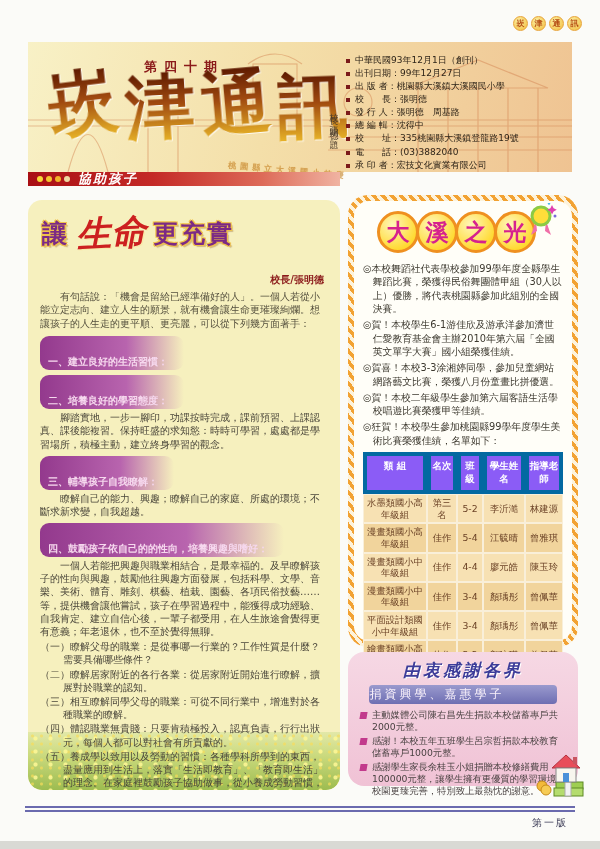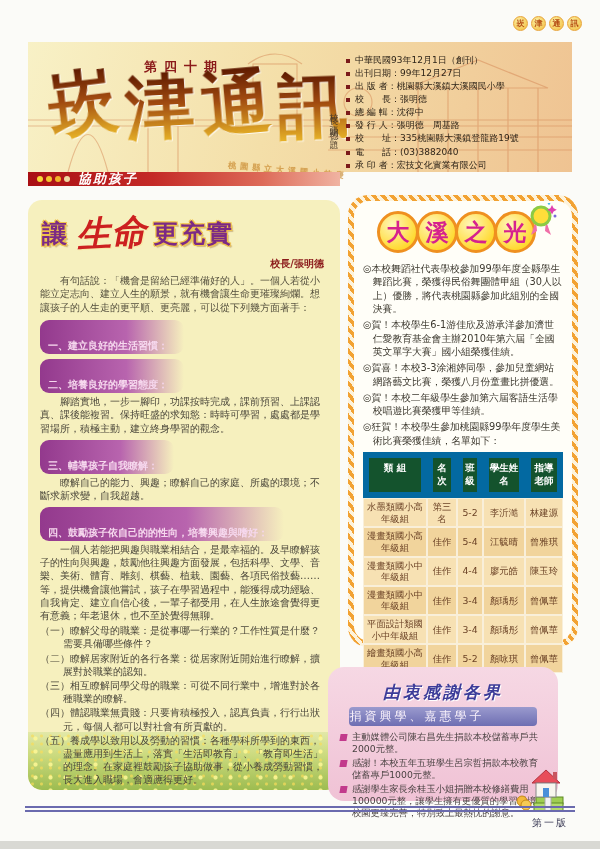--- a/index.html
+++ b/index.html
@@ -88,21 +88,21 @@
   .a-title { display:flex; align-items:center; gap:7px; margin:2px 0 0 2px; }
   .a-title .box {
     font-size:25px; font-weight:bold; color:#7B2A85; letter-spacing:2px;
     text-shadow:-1px -1px 0 #F0C24A, 1px -1px 0 #F0C24A, -1px 1px 0 #F0C24A, 1px 1px 0 #F0C24A, 2px 2px 1px rgba(120,60,0,.3);
   }
   .a-title .accent {
     font-family:"DejaVu Serif", serif; font-style:italic; font-weight:bold;
     font-size:35px; color:#CC2020; transform:rotate(-3deg);
     text-shadow:1px 1px 0 #F8E9A8;
   }
-  .byline { text-align:right; font-size:10px; font-weight:bold; color:#8B1A1A; margin:0 4px 3px 0; }
+  .byline { text-align:right; font-size:10px; font-weight:bold; color:#8B1A1A; margin:16px 4px 3px 0; }
   .intro { font-size:10px; line-height:1.34; color:#55503E; text-indent:2em; margin-bottom:3px; }
   .pill {
     display:inline-block; padding:19px 16px 1px 8px; border-radius:9px; margin:3px 0 2px;
     background:linear-gradient(90deg,#93398D 0%, #B864AE 60%, rgba(184,100,174,0) 100%);
     color:#F6D8EE; font-size:10px; font-weight:bold; line-height:1.4;
   }
   .body-p { font-size:10px; line-height:1.32; color:#4A463A; text-indent:2em; margin-bottom:2px; }
   .item-p { font-size:10px; line-height:1.32; color:#4A463A; padding-left:2.3em; text-indent:-2.3em; margin-bottom:1px; }
 
   
@@ -121,36 +121,36 @@
     background:radial-gradient(circle at 35% 30%, #FFF6B8, #FFD92E 75%);
     border:3px solid #EF9020; display:flex; align-items:center; justify-content:center;
     font-family:"DejaVu Serif", serif; font-size:23px; font-weight:bold; color:#D6218E;
   }
   .medal { position:absolute; right:-4px; top:-8px; width:32px; height:36px; }
   .daxi-list { margin-top:2px; }
   .daxi-item { font-size:9.8px; line-height:1.36; color:#3C382E; padding-left:1em; text-indent:-1em; margin-bottom:3px; }
 
   .awards { margin-top:5px; display:grid; grid-template-columns:32% 15% 13% 21% 19%; }
   .awards .hc {
-    background:#14532d; color:#fff; font-size:9.5px; font-weight:bold; text-align:center;
-    padding:4px 0; border:6px solid #0369a1;
+    background:#8b5cf6; color:#fff; font-size:9.5px; font-weight:bold; text-align:center;
+    padding:4px 0; border:4px solid #0369a1;
   }
   .awards .c {
     color:#6B4226; font-size:9.3px; text-align:center; padding:2px 1px;
     border:1px solid #F9EFD9; display:flex; align-items:center; justify-content:center; line-height:1.25;
     min-height:26px;
   }
   .awards .r-a { background:#F7E1B3; }
   .awards .r-b { background:#F1D49C; }
 
   
   .thanks {
-    position:absolute; left:328px; top:652px; width:230px; height:134px;
+    position:absolute; left:348px; top:652px; width:230px; height:134px;
     background:linear-gradient(180deg,#F6D8E4 0%, #F0C2D5 100%);
-    border-radius:16px; padding:14px 11px;margin-top:15px;
+    border-radius:16px; padding:7px 11px;
   }
   .thanks-title {
     text-align:center; font-family:"DejaVu Serif", serif; font-style:italic; font-weight:bold;
     font-size:17px; letter-spacing:3px; color:#3C3C99; text-shadow:1px 1px 0 #fff;
   }
   .thanks-sub {
     margin:3px auto 5px; width:90%; text-align:left; border-radius:4px;
     background:linear-gradient(180deg,#9A9ACE 0%, #6E6EB2 100%);
     color:#F8F0FA; font-family:Liberation Mono, monospace; font-size:12px; letter-spacing:3px; padding:1px 0;
   }
@@ -217,25 +217,25 @@
       <div class="row">
           <i class="sq"></i>
           <span class="txt">出 版 者：桃園縣大溪鎮大溪國民小學</span>
         </div>
       <div class="row">
           <i class="sq"></i>
           <span class="txt">校　　長：張明德</span>
         </div>
       <div class="row">
           <i class="sq"></i>
+          <span class="txt">發 行 人：張明德　周基路</span>
+        </div>
+      <div class="row">
+          <i class="sq"></i>
           <span class="txt">總 編 輯：沈得中</span>
-        </div>
-      <div class="row">
-          <i class="sq"></i>
-          <span class="txt">發 行 人：張明德　周基路</span>
         </div>
       <div class="row">
           <i class="sq"></i>
           <span class="txt">校　　址：335桃園縣大溪鎮登龍路19號</span>
         </div>
       <div class="row">
           <i class="sq"></i>
           <span class="txt">電　　話：(03)3882040</span>
         </div>
       <div class="row">

